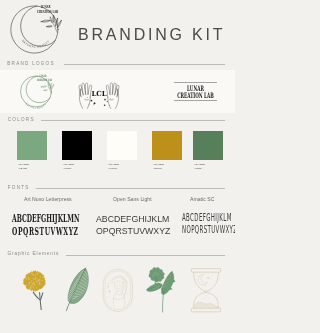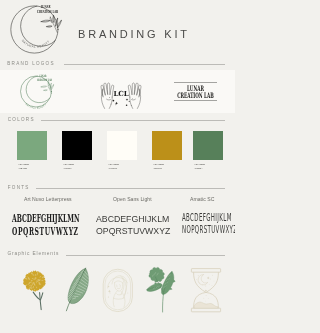--- a/index.html
+++ b/index.html
@@ -2,21 +2,21 @@
 <html><head>
 <meta charset="utf-8">
 <style>
   html,body{margin:0;padding:0;}
   body{width:235px;height:333px;background:#f2f1ed;font-family:"Liberation Sans",sans-serif;overflow:hidden;
        -webkit-font-smoothing:antialiased;}
   .page{position:relative;width:235px;height:333px;background:#f2f1ed;}
 
   
   .hdr-logo{position:absolute;left:0;top:0;width:70px;height:58px;}
-  .hdr-title{position:absolute;left:78px;top:26.5px;font-size:11px;letter-spacing:2.8px;
+  .hdr-title{position:absolute;left:78px;top:26.5px;font-size:16px;letter-spacing:2.8px;
              color:#4a4a48;font-weight:400;line-height:15px;}
 
   
   .sec-label{position:absolute;font-size:4.6px;letter-spacing:1.25px;color:#8b8b86;white-space:nowrap;}
   .sec-rule{position:absolute;height:1px;background:#bcbbb7;}
 
   
   .logos{position:absolute;left:0;top:70px;width:235px;height:43px;background:#faf9f6;}
   .lbox{position:absolute;top:0;height:43px;}
 
@@ -110,21 +110,21 @@
         <g font-family="'DejaVu Serif Condensed','DejaVu Serif',serif" font-weight="700" fill="#4f7a56" text-anchor="middle">
           <text x="43" y="7.1" font-size="3.1" transform="translate(43 0) scale(0.62 1) translate(-43 0)">LUNAR</text>
           <text x="44.5" y="11.1" font-size="3.1" transform="translate(44.5 0) scale(0.62 1) translate(-44.5 0)">CREATION LAB</text>
         </g>
         <text font-family="'Liberation Sans',sans-serif" font-size="2.1" fill="#5f8b64" letter-spacing="0.35">
           <textPath href="#arc2" startOffset="50%" text-anchor="middle">NATURAL BEAUTY</textPath>
         </text>
       </svg>
     </div>
 
-    <div class="lbox" style="left:82px;width:78px">
+    <div class="lbox" style="left:60px;width:78px">
       <svg viewBox="0 0 78 43" width="78" height="43">
         <g fill="none" stroke="#3a3a38" stroke-width="0.4" stroke-linecap="round" stroke-linejoin="round">
 
           <g transform="translate(0,0)">
             <path d="M22.6 38.5 C20.4 34.6 19.3 30.6 19.4 26.6 C19.5 23.6 20.0 21.3 20.8 19.1"></path>
             <path d="M20.9 26.2 C20.0 23.2 19.3 20.0 19.0 16.9 C18.9 15.9 19.2 15.3 19.9 15.2 C20.6 15.1 21.1 15.6 21.3 16.6 C21.8 19.4 22.5 22.4 23.3 25.2"></path>
             <path d="M23.3 24.6 C22.6 21.4 22.1 18.1 21.9 14.8 C21.8 13.8 22.2 13.2 22.9 13.2 C23.6 13.1 24.1 13.6 24.2 14.6 C24.6 18.0 25.1 21.3 25.7 24.4"></path>
             <path d="M25.7 24.2 C25.4 21.0 25.3 17.8 25.4 14.6 C25.4 13.6 25.9 13.0 26.6 13.0 C27.3 13.1 27.7 13.7 27.7 14.7 C27.6 18.0 27.7 21.2 28.0 24.4"></path>
             <path d="M28.0 24.6 C28.3 21.8 28.8 19.0 29.5 16.3 C29.8 15.3 30.4 14.9 31.0 15.1 C31.7 15.3 31.9 16.0 31.7 17.0 C30.9 20.4 30.4 23.8 30.2 27.2"></path>
             <path d="M20.8 19.1 C20.3 22.0 20.3 24.5 21.1 27.0"></path>

